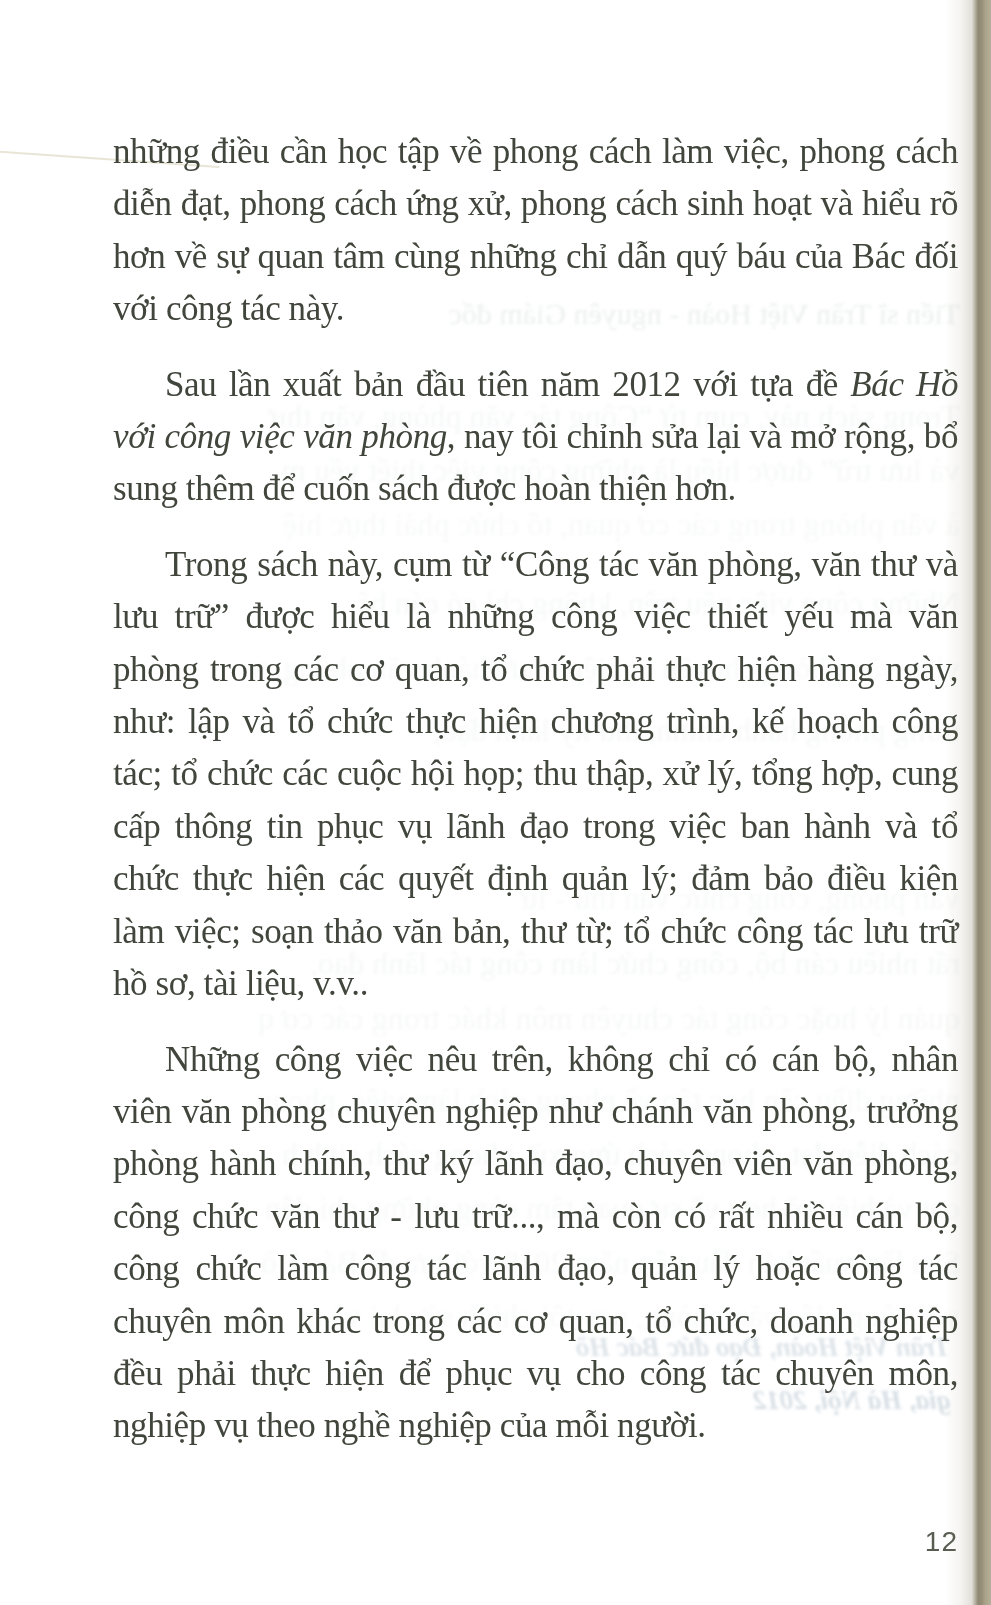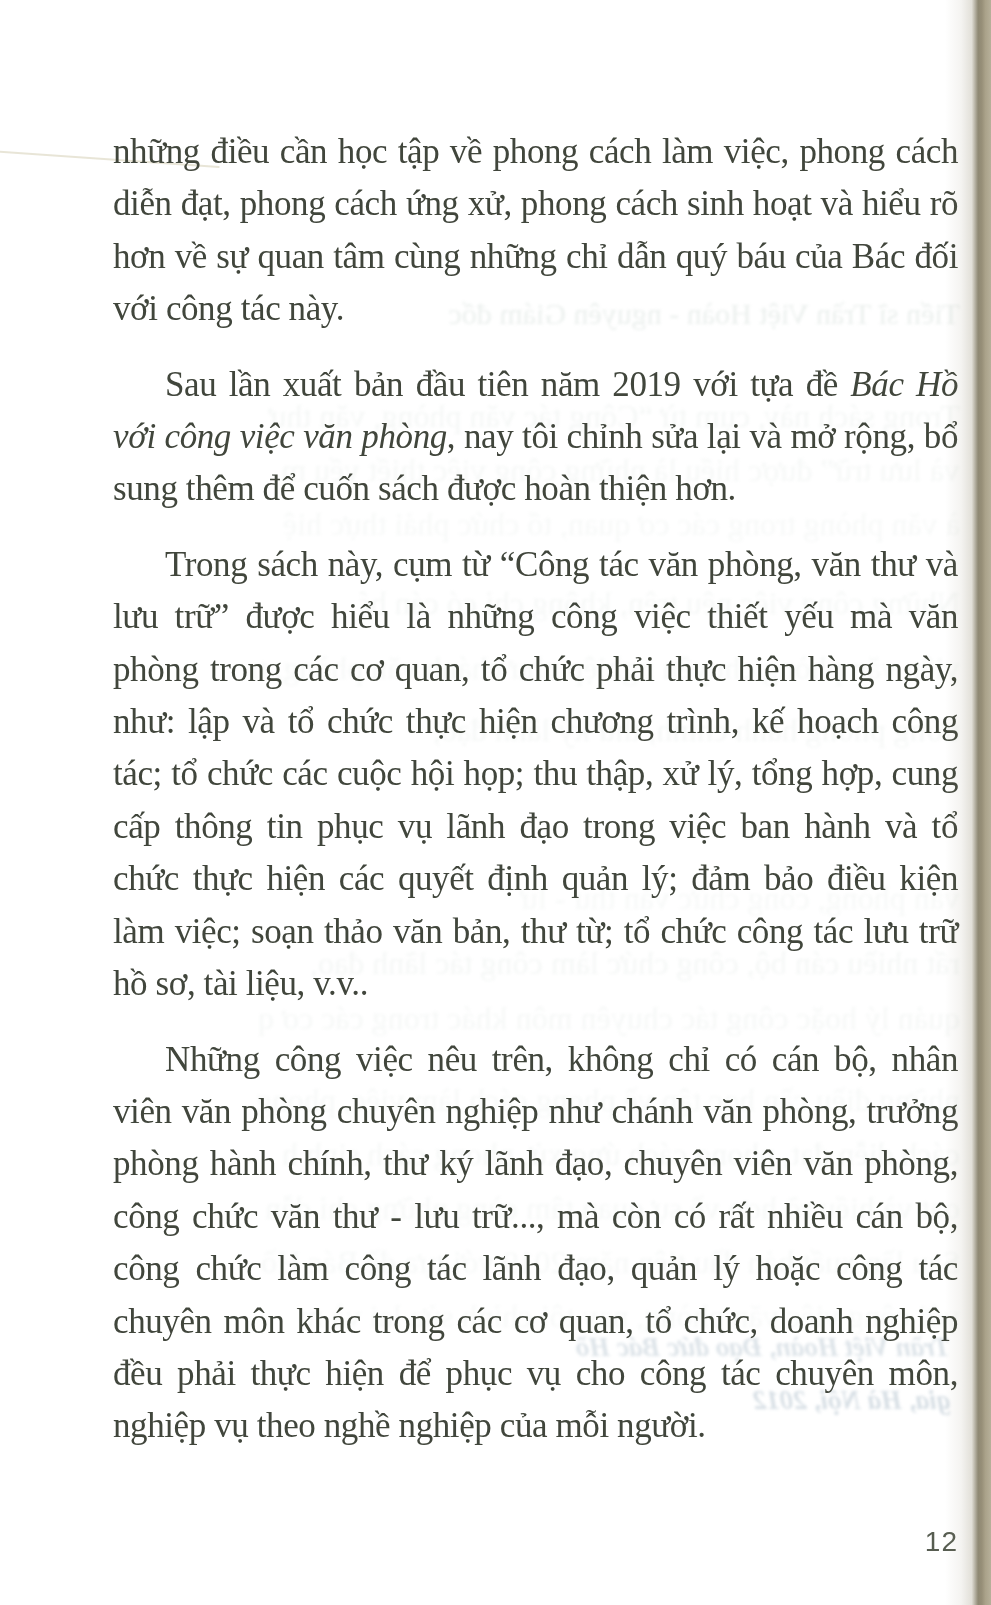--- a/index.html
+++ b/index.html
@@ -123,21 +123,21 @@
       <div class="bleed-line" style="left: 140px; top: 1136px; width: 820px; font-size: 32px; opacity: 0.09;"> cách diễn đạt, phong cách ứng xử, phong cách sinh h</div>
       <div class="bleed-line" style="left: 150px; top: 1190px; width: 810px; font-size: 32px; opacity: 0.08;">oạt và hiểu rõ hơn về sự quan tâm cùng những chỉ dẫn</div>
       <div class="bleed-line" style="left: 140px; top: 1244px; width: 820px; font-size: 32px; opacity: 0.08;">Sau lần xuất bản đầu tiên năm 2019 với tựa đề Bác Hồ</div>
       <div class="bleed-line" style="left: 150px; top: 1298px; width: 810px; font-size: 32px; opacity: 0.07;"> với công việc văn phòng, nay tôi chỉnh sửa lại và m</div>
       <div class="bleed-line" style="left: 430px; top: 1332px; width: 520px; font-size: 27px; opacity: 0.32; color: rgb(147, 168, 184); font-style: italic; font-weight: bold;">Trần Việt Hoàn, Đạo đức Bác Hồ</div>
       <div class="bleed-line" style="left: 620px; top: 1385px; width: 330px; font-size: 27px; opacity: 0.38; color: rgb(147, 168, 184); font-style: italic; font-weight: bold;">gia, Hà Nội, 2012</div>
     </div>
 
   <div class="text-block">
       <p class="para"><span>những điều cần học tập về phong cách làm việc, phong cách diễn đạt, phong cách ứng xử, phong cách sinh hoạt và hiểu rõ hơn về sự quan tâm cùng những chỉ dẫn quý báu của Bác đối với công tác này.</span></p>
-      <p class="para indent"><span>Sau lần xuất bản đầu tiên năm 2019 với tựa đề </span><span class="italic">Bác Hồ với công việc văn phòng</span><span>, nay tôi chỉnh sửa lại và mở rộng, bổ sung thêm để cuốn sách được hoàn thiện hơn.</span></p>
+      <p class="para indent"><span>Sau lần xuất bản đầu tiên năm 2012 với tựa đề </span><span class="italic">Bác Hồ với công việc văn phòng</span><span>, nay tôi chỉnh sửa lại và mở rộng, bổ sung thêm để cuốn sách được hoàn thiện hơn.</span></p>
       <p class="para indent"><span>Trong sách này, cụm từ “Công tác văn phòng, văn thư và lưu trữ” được hiểu là những công việc thiết yếu mà văn phòng trong các cơ quan, tổ chức phải thực hiện hàng ngày, như: lập và tổ chức thực hiện chương trình, kế hoạch công tác; tổ chức các cuộc hội họp; thu thập, xử lý, tổng hợp, cung cấp thông tin phục vụ lãnh đạo trong việc ban hành và tổ chức thực hiện các quyết định quản lý; đảm bảo điều kiện làm việc; soạn thảo văn bản, thư từ; tổ chức công tác lưu trữ hồ sơ, tài liệu, v.v..</span></p>
       <p class="para indent"><span>Những công việc nêu trên, không chỉ có cán bộ, nhân viên văn phòng chuyên nghiệp như chánh văn phòng, trưởng phòng hành chính, thư ký lãnh đạo, chuyên viên văn phòng, công chức văn thư - lưu trữ..., mà còn có rất nhiều cán bộ, công chức làm công tác lãnh đạo, quản lý hoặc công tác chuyên môn khác trong các cơ quan, tổ chức, doanh nghiệp đều phải thực hiện để phục vụ cho công tác chuyên môn, nghiệp vụ theo nghề nghiệp của mỗi người.</span></p>
     </div>
 
   <div class="page-number">12</div>
 
   <div class="edge-strip"></div>
 
 </div>
 

